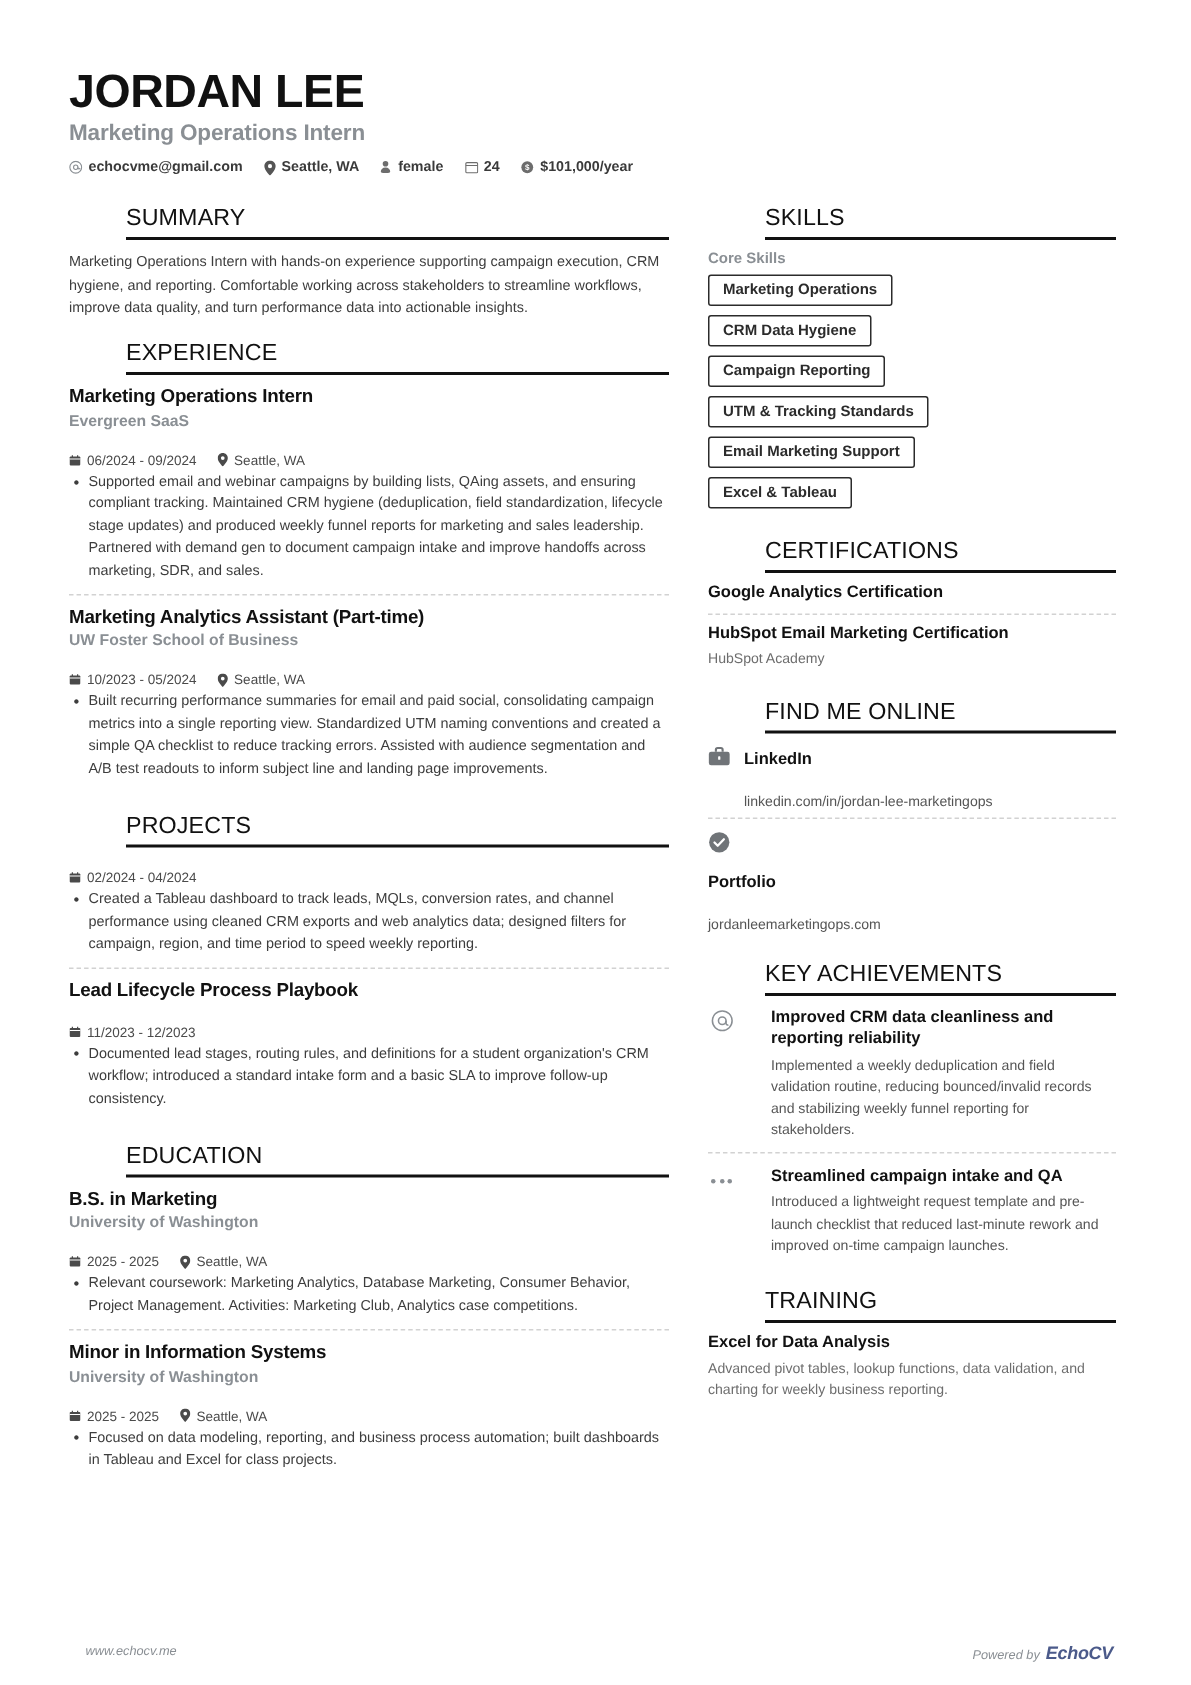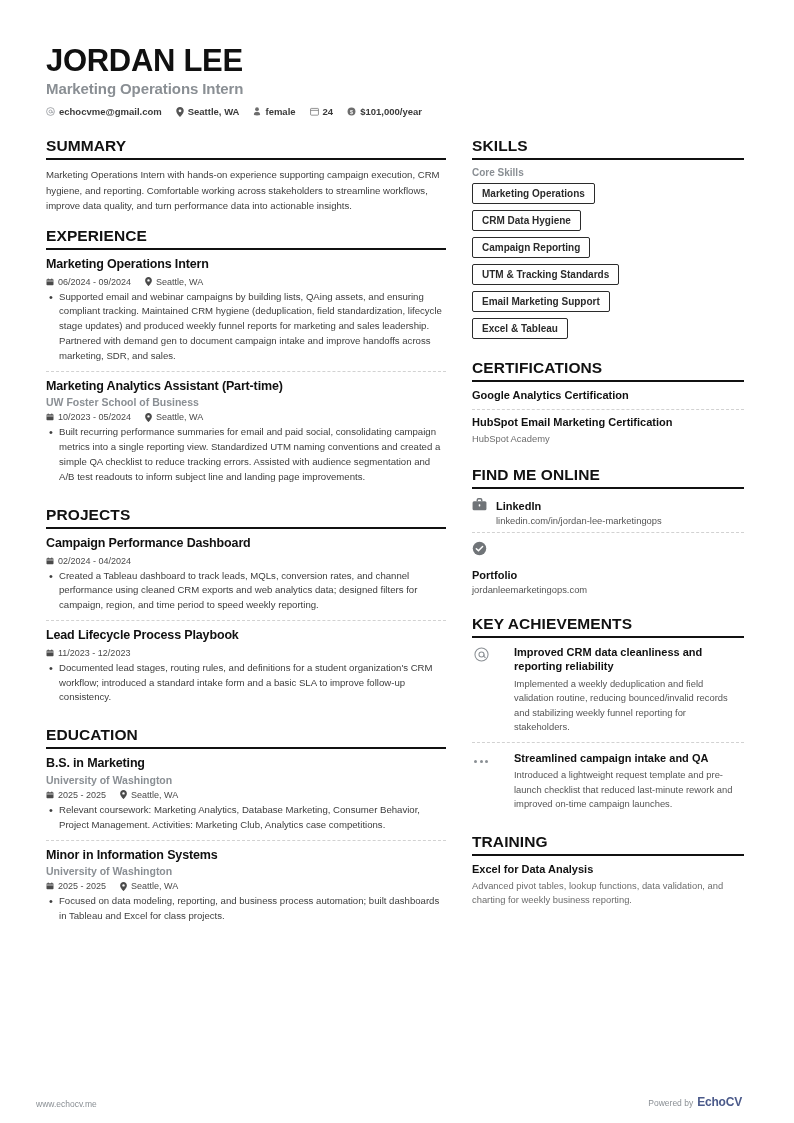--- a/index.html
+++ b/index.html
@@ -64,26 +64,27 @@
     margin-top: 20px;
     align-items: flex-start;
   }
   .col-left  { width: 400px; flex: none; }
   .col-right { width: 272px; flex: none; }
 
   
   .section { margin-bottom: 14px; }
   .section-head {
     font-size: 15.5px;
-    font-weight: 700;
+    font-weight: 400;
     color: #111111;
     letter-spacing: 0.1px;
     padding-bottom: 3px;
     border-bottom: 2.6px solid #111111;
     margin-bottom: 7px;
+    margin-left: 38px;
   }
 
   .para {
     font-size: 9.6px;
     line-height: 1.58;
     color: #3d3d3d;
   }
 
   
   .entry { padding-bottom: 7px; }
@@ -101,21 +102,21 @@
   .entry-org {
     font-size: 10.5px;
     font-weight: 700;
     color: #8a8f94;
     margin-top: 2px;
   }
   .entry-meta {
     display: flex;
     align-items: center;
     gap: 14px;
-    margin-top: 4px;
+    margin-top: 15px;
     font-size: 9px;
     color: #4a4a4a;
   }
   .meta-item {
     display: flex;
     align-items: center;
     gap: 4px;
     white-space: nowrap;
   }
   .meta-item svg { display: block; flex: none; }
@@ -193,21 +194,21 @@
   .link-icon { flex: none; margin-top: 1px; }
   .link-icon svg { display: block; }
   .link-label {
     font-size: 11px;
     font-weight: 700;
     color: #111111;
   }
   .link-url {
     font-size: 9.4px;
     color: #555555;
-    margin-top: 1px;
+    margin-top: 14px;
   }
 
   
   .ach-entry {
     display: flex;
     gap: 24px;
     align-items: flex-start;
     padding-bottom: 7px;
   }
   .ach-entry + .ach-entry {
@@ -242,28 +243,29 @@
   .ach-desc {
     font-size: 9.4px;
     color: #555555;
     line-height: 1.55;
     margin-top: 3px;
   }
 
   
   .footer {
     position: absolute;
-    left: 36px;
+    left: 57px;
     right: 52px;
     bottom: 14px;
     display: flex;
     justify-content: space-between;
-    align-items: flex-end;
+    align-items: flex-start;
     font-size: 8.5px;
     color: #8a8f94;
+    font-style: italic;
   }
   .footer-brand {
     display: flex;
     align-items: baseline;
     gap: 4px;
   }
   .brand-mark {
     font-size: 12px;
     font-weight: 700;
     color: #4b5a8a;
@@ -340,20 +342,21 @@
       <div class="section">
         <div class="section-head">SUMMARY</div>
         <div class="para">Marketing Operations Intern with hands-on experience supporting campaign execution, CRM hygiene, and reporting. Comfortable working across stakeholders to streamline workflows, improve data quality, and turn performance data into actionable insights.</div>
       </div>
 
       <div class="section">
         <div class="section-head">EXPERIENCE</div>
 
         <div class="entry">
           <div class="entry-title">Marketing Operations Intern</div>
+          <div class="entry-org">Evergreen SaaS</div>
           <div class="entry-meta">
             <span class="meta-item">
               <span>
                   <svg width="8" height="8" viewBox="0 0 16 16">
                     <rect x="1" y="2.5" width="14" height="12" rx="1.3" fill="#4a4a4a"></rect>
                     <path d="M1 6h14" stroke="#fff" stroke-width="1.4"></path>
                     <path d="M4.5 1v3M11.5 1v3" stroke="#4a4a4a" stroke-width="1.6"></path>
                   </svg>
                 </span>
               <span>06/2024 - 09/2024</span>
@@ -398,21 +401,20 @@
           <ul class="bullets">
             <li>Built recurring performance summaries for email and paid social, consolidating campaign metrics into a single reporting view. Standardized UTM naming conventions and created a simple QA checklist to reduce tracking errors. Assisted with audience segmentation and A/B test readouts to inform subject line and landing page improvements.</li>
           </ul>
         </div>
       </div>
 
       <div class="section">
         <div class="section-head">PROJECTS</div>
 
         <div class="entry">
-          <div class="entry-title">Campaign Performance Dashboard</div>
           <div class="entry-meta">
             <span class="meta-item">
               <span>
                   <svg width="8" height="8" viewBox="0 0 16 16">
                     <rect x="1" y="2.5" width="14" height="12" rx="1.3" fill="#4a4a4a"></rect>
                     <path d="M1 6h14" stroke="#fff" stroke-width="1.4"></path>
                     <path d="M4.5 1v3M11.5 1v3" stroke="#4a4a4a" stroke-width="1.6"></path>
                   </svg>
                 </span>
               <span>02/2024 - 04/2024</span>

